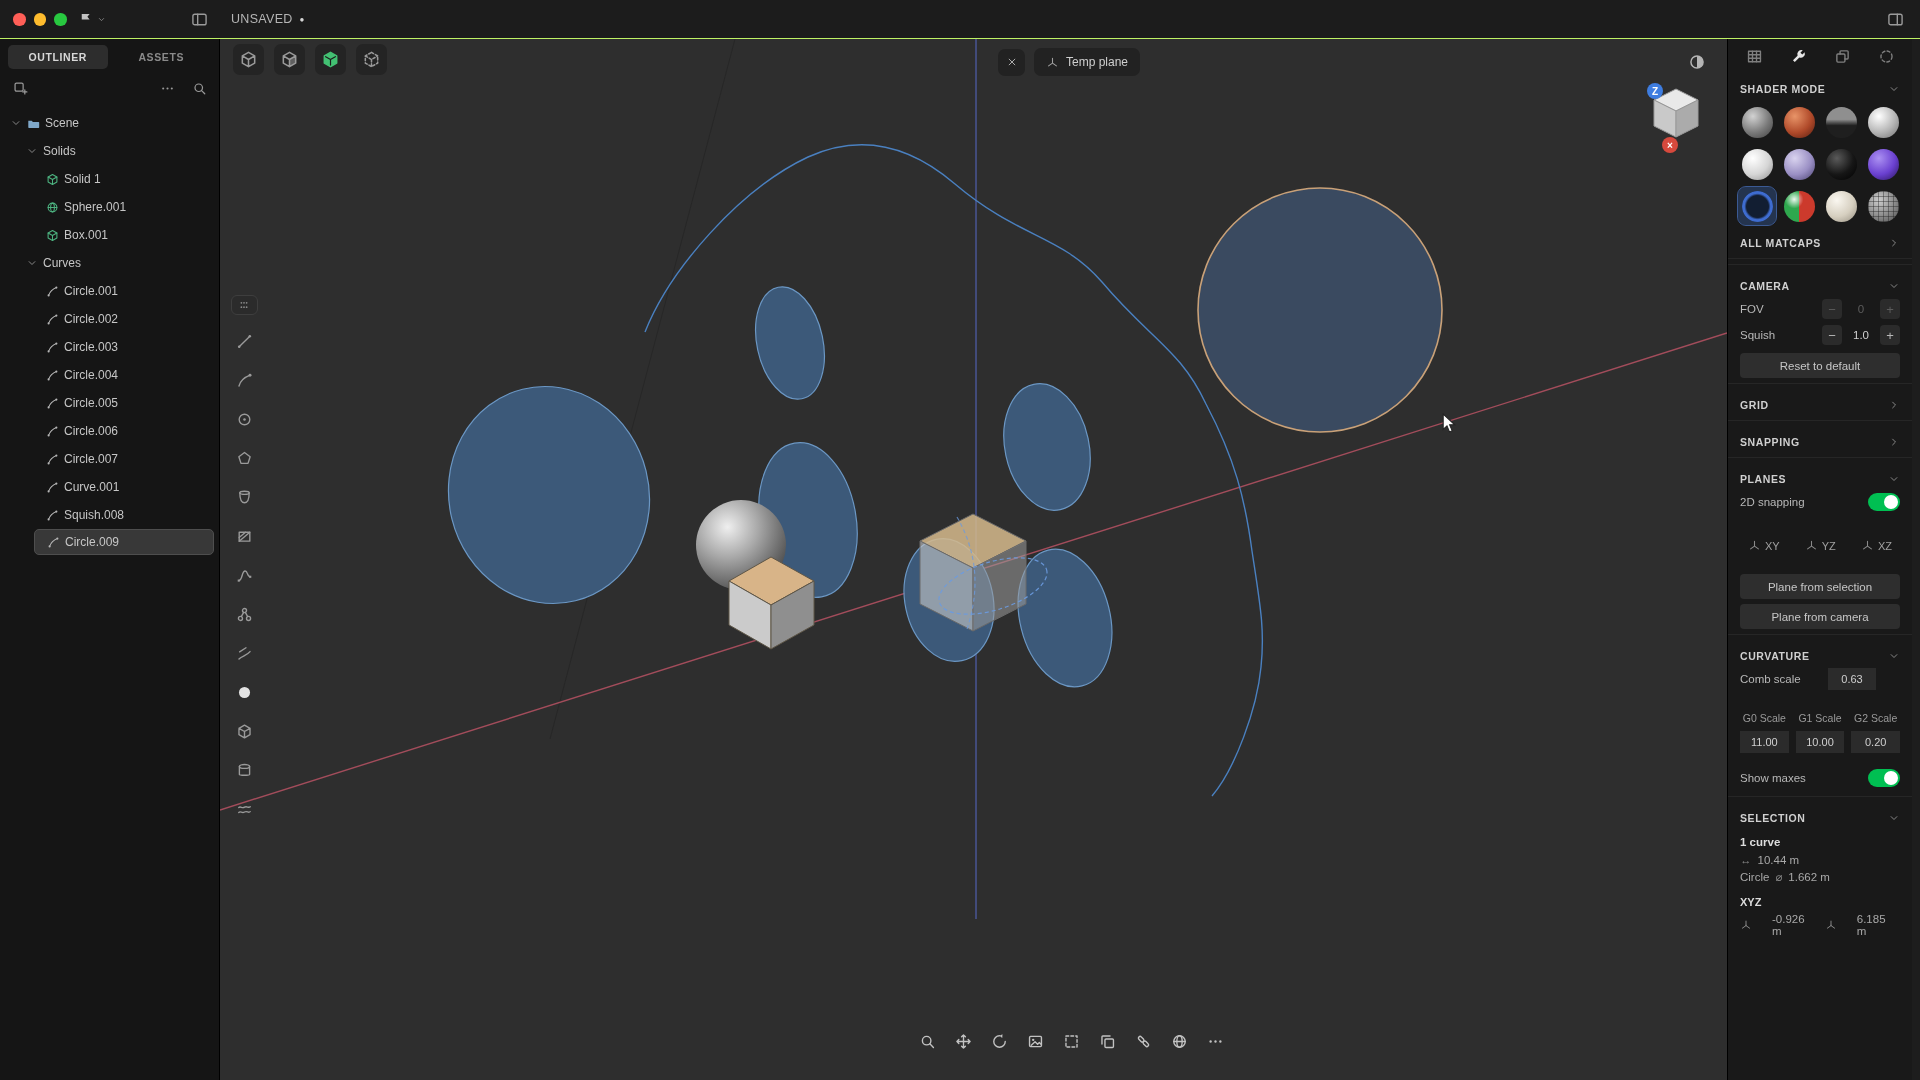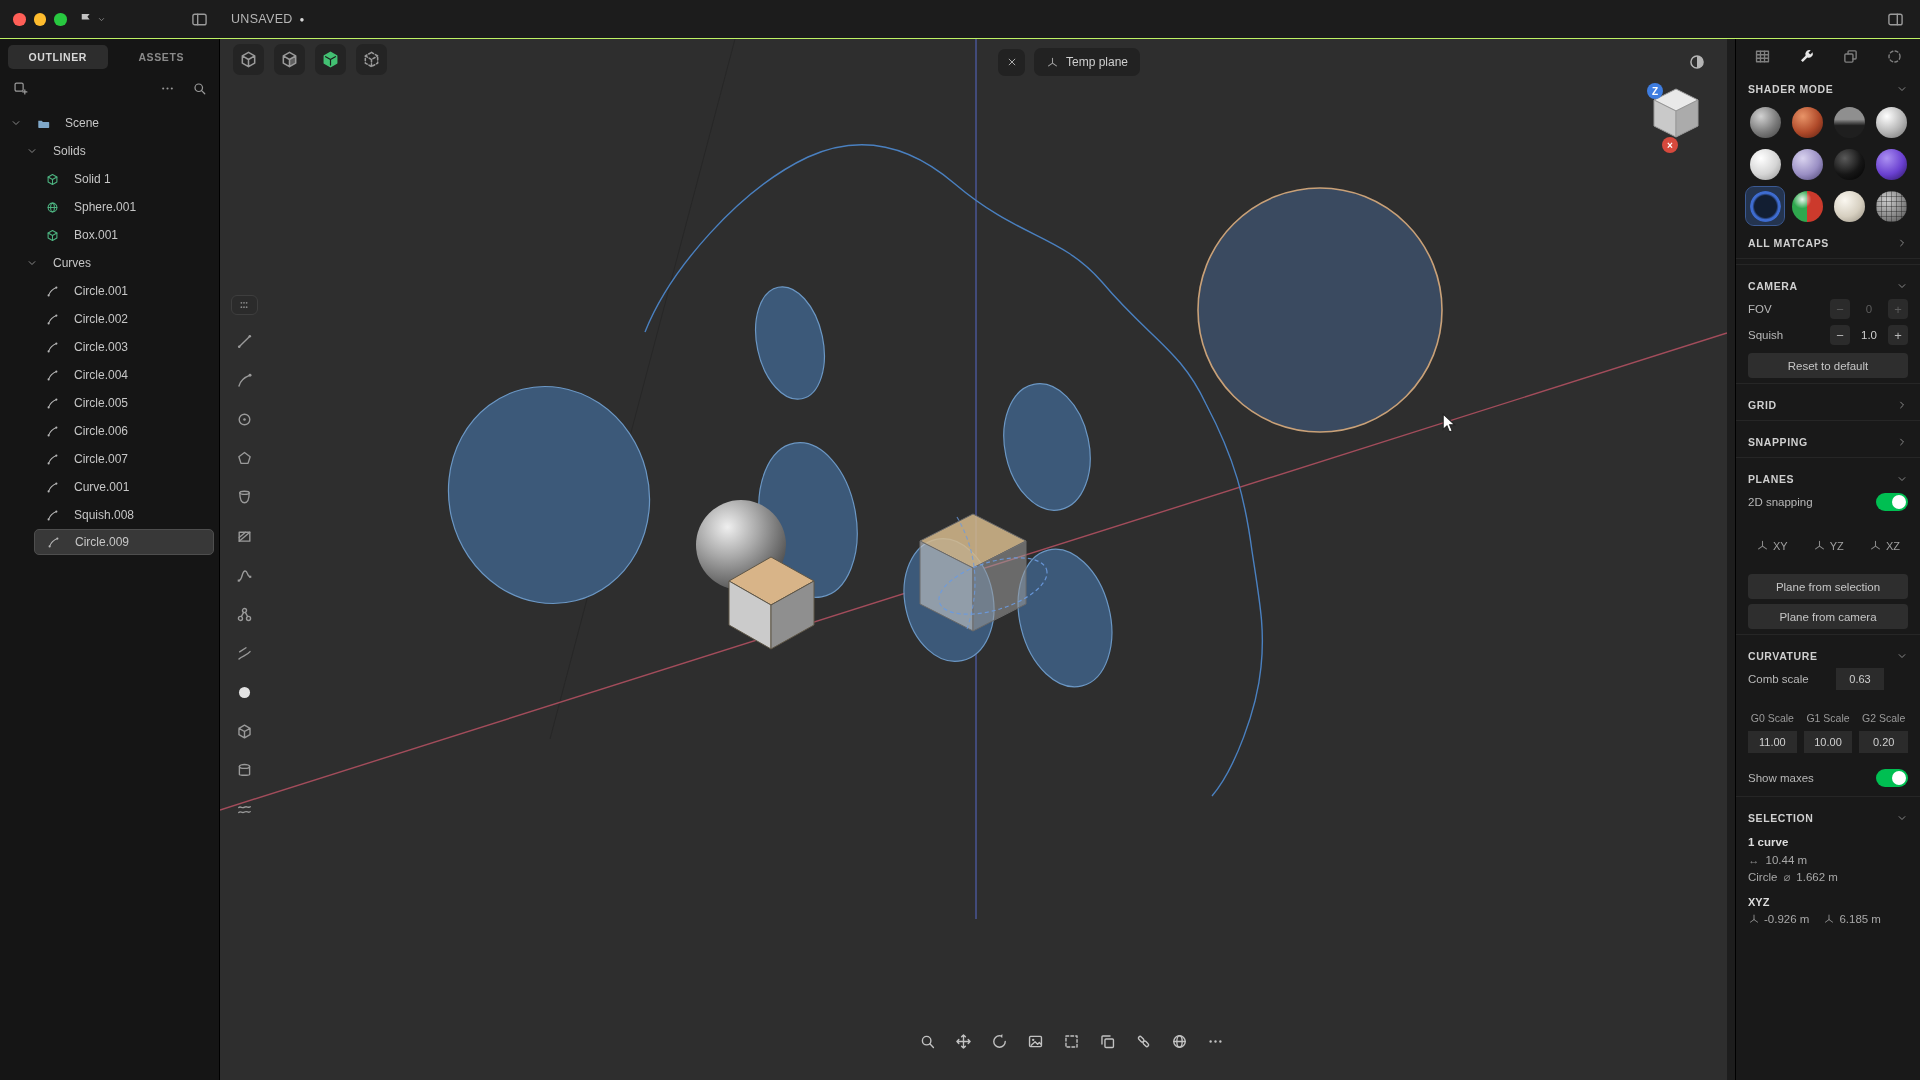--- a/index.html
+++ b/index.html
@@ -28,21 +28,21 @@
 
   
   .sidebar{position:absolute;left:0;top:39px;width:220px;bottom:0;background:#151515;border-right:1px solid #000;overflow:hidden;}
   .stabs{display:flex;gap:4px;padding:6px 8px 4px;}
   .stab{flex:1;height:24px;border:none;border-radius:5px;background:none;color:#8a8a8a;font-size:10.5px;font-weight:700;letter-spacing:.6px;}
   .stab.active{background:#2d2d2d;color:#d8d8d8;}
   .sicons{display:flex;align-items:center;height:30px;padding:0 10px;gap:12px;}
   .sic{background:none;border:none;color:#9a9a9a;font-size:15px;width:20px;height:20px;display:flex;align-items:center;justify-content:center;}
   .sic-spacer{flex:1;}
   .tree{padding-top:6px;font-size:12px;color:#c6c6c6;}
-  .tree-row{display:flex;align-items:center;height:28px;gap:15px;}
+  .tree-row{display:flex;align-items:center;height:28px;gap:5px;}
   .tree-row.d0{padding-left:10px;}
   .tree-row.d1{padding-left:26px;}
   .tree-row.d2{padding-left:46px;}
   .tree-row.selected{background:#383838;border:1px solid #4e4e4e;border-radius:5px;margin:0 5px 0 34px;padding-left:12px;height:26px;}
   .tree-label{white-space:nowrap;}
   .chev-ic{color:#8a8a8a;font-size:12px;}
   .tree-ico{font-size:13px;}
   .ico-folder{color:#7fa8c9;}
   .ico-solid,.ico-sphere{color:#4db380;}
   .ico-curve{color:#b5b5b5;}
@@ -61,21 +61,21 @@
   .tool-column{position:absolute;left:7px;top:256px;width:34px;display:flex;flex-direction:column;gap:13px;align-items:center;}
   .tool-btn{width:26px;height:26px;background:none;border:none;color:#9a9a9a;font-size:17px;display:flex;align-items:center;justify-content:center;}
   .tool-btn.t-handle{width:27px;height:20px;background:#2b2b2b;border:1px solid #3e3e3e;border-radius:6px;font-size:14px;color:#8a8a8a;}
   .tool-btn.t-sphere-tool{color:#e2e2e2;}
   .bottom-toolbar{position:absolute;left:694px;top:989px;display:flex;gap:9px;}
   .bt-btn{width:27px;height:27px;background:none;border:none;color:#c2c2c2;font-size:17px;display:flex;align-items:center;justify-content:center;}
   .nav-cube{position:absolute;right:20px;top:42px;width:62px;height:74px;}
   .cursor{position:absolute;left:1222px;top:374px;width:15px;height:21px;}
 
   
-  .rightpanel{position:absolute;right:0;top:39px;width:185px;bottom:0;background:#191919;border-left:1px solid #000;overflow:hidden;font-size:11.5px;color:#b8b8b8;}
+  .rightpanel{position:absolute;right:8px;top:39px;width:185px;bottom:0;background:#191919;border-left:1px solid #000;overflow:hidden;font-size:11.5px;color:#b8b8b8;}
   .ptabs{display:flex;justify-content:space-around;align-items:center;height:34px;padding:0 4px;}
   .ptab{background:none;border:none;color:#7f7f7f;width:28px;height:28px;font-size:17px;display:flex;align-items:center;justify-content:center;}
   .ptab.active{color:#e6e6e6;}
   .psection-h{display:flex;justify-content:space-between;align-items:center;padding:10px 12px 4px;color:#d0d0d0;font-size:10.5px;font-weight:700;letter-spacing:.6px;}
   .psection-h .chev-ic{font-size:12px;}
   .matcap-grid{display:grid;grid-template-columns:repeat(4,1fr);row-gap:4px;padding:4px 8px 2px;justify-items:center;}
   .matcap-cell{width:38px;height:38px;display:flex;align-items:center;justify-content:center;border-radius:8px;}
   .matcap-cell.selected{background:#24344f;outline:1px solid #3b5a94;}
   .matcap-sphere{width:31px;height:31px;border-radius:50%;}
   .divider{height:1px;background:#262626;margin:5px 0;}
@@ -97,21 +97,21 @@
   .scales{display:flex;gap:7px;margin:20px 12px 0;}
   .scale-col{flex:1;text-align:center;}
   .scale-col .slabel{font-size:10.5px;color:#9a9a9a;display:block;margin-bottom:7px;white-space:nowrap;}
   .scale-col .valbox{width:100%;}
   .row-maxes{margin-top:12px;gap:48px;}
   .sel-block{padding:2px 12px;color:#a8a8a8;}
   .sel-count{color:#dcdcdc;font-weight:700;margin:6px 0 6px;}
   .sel-row{display:flex;gap:6px;align-items:center;margin:4px 0;}
   .sel-xyz{color:#dcdcdc;font-weight:700;margin:12px 0 5px;font-size:11px;}
   .dim-ico{color:#8a8a8a;}
-  .coord{display:flex;gap:4px;align-items:flex-start;margin-right:8px;}
+  .coord{display:flex;gap:20px;align-items:center;margin-right:8px;}
   .coord .icon{font-size:12px;color:#8a8a8a;}
 </style>
 </head>
 <body>
 
 <div class="app">
 
   <div class="titlebar">
     <div class="lights">
       <button class="light red"></button>

